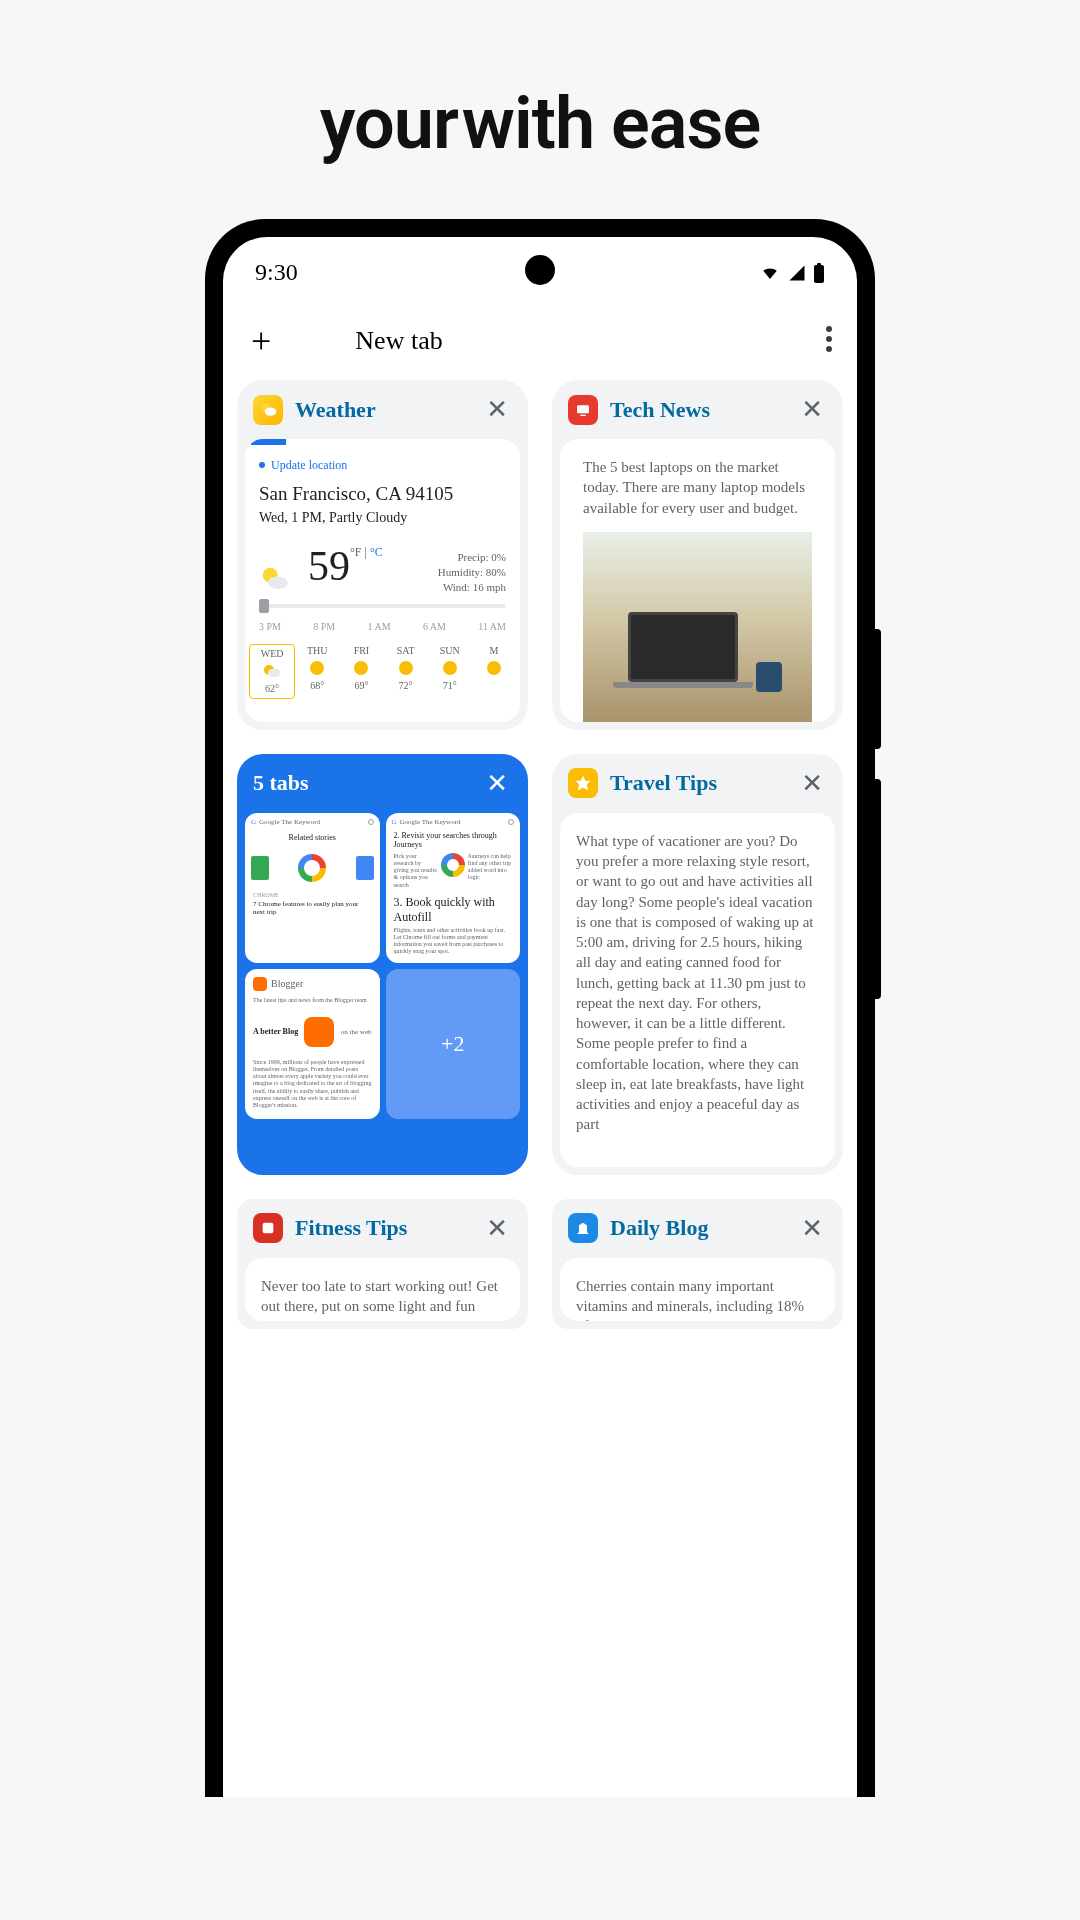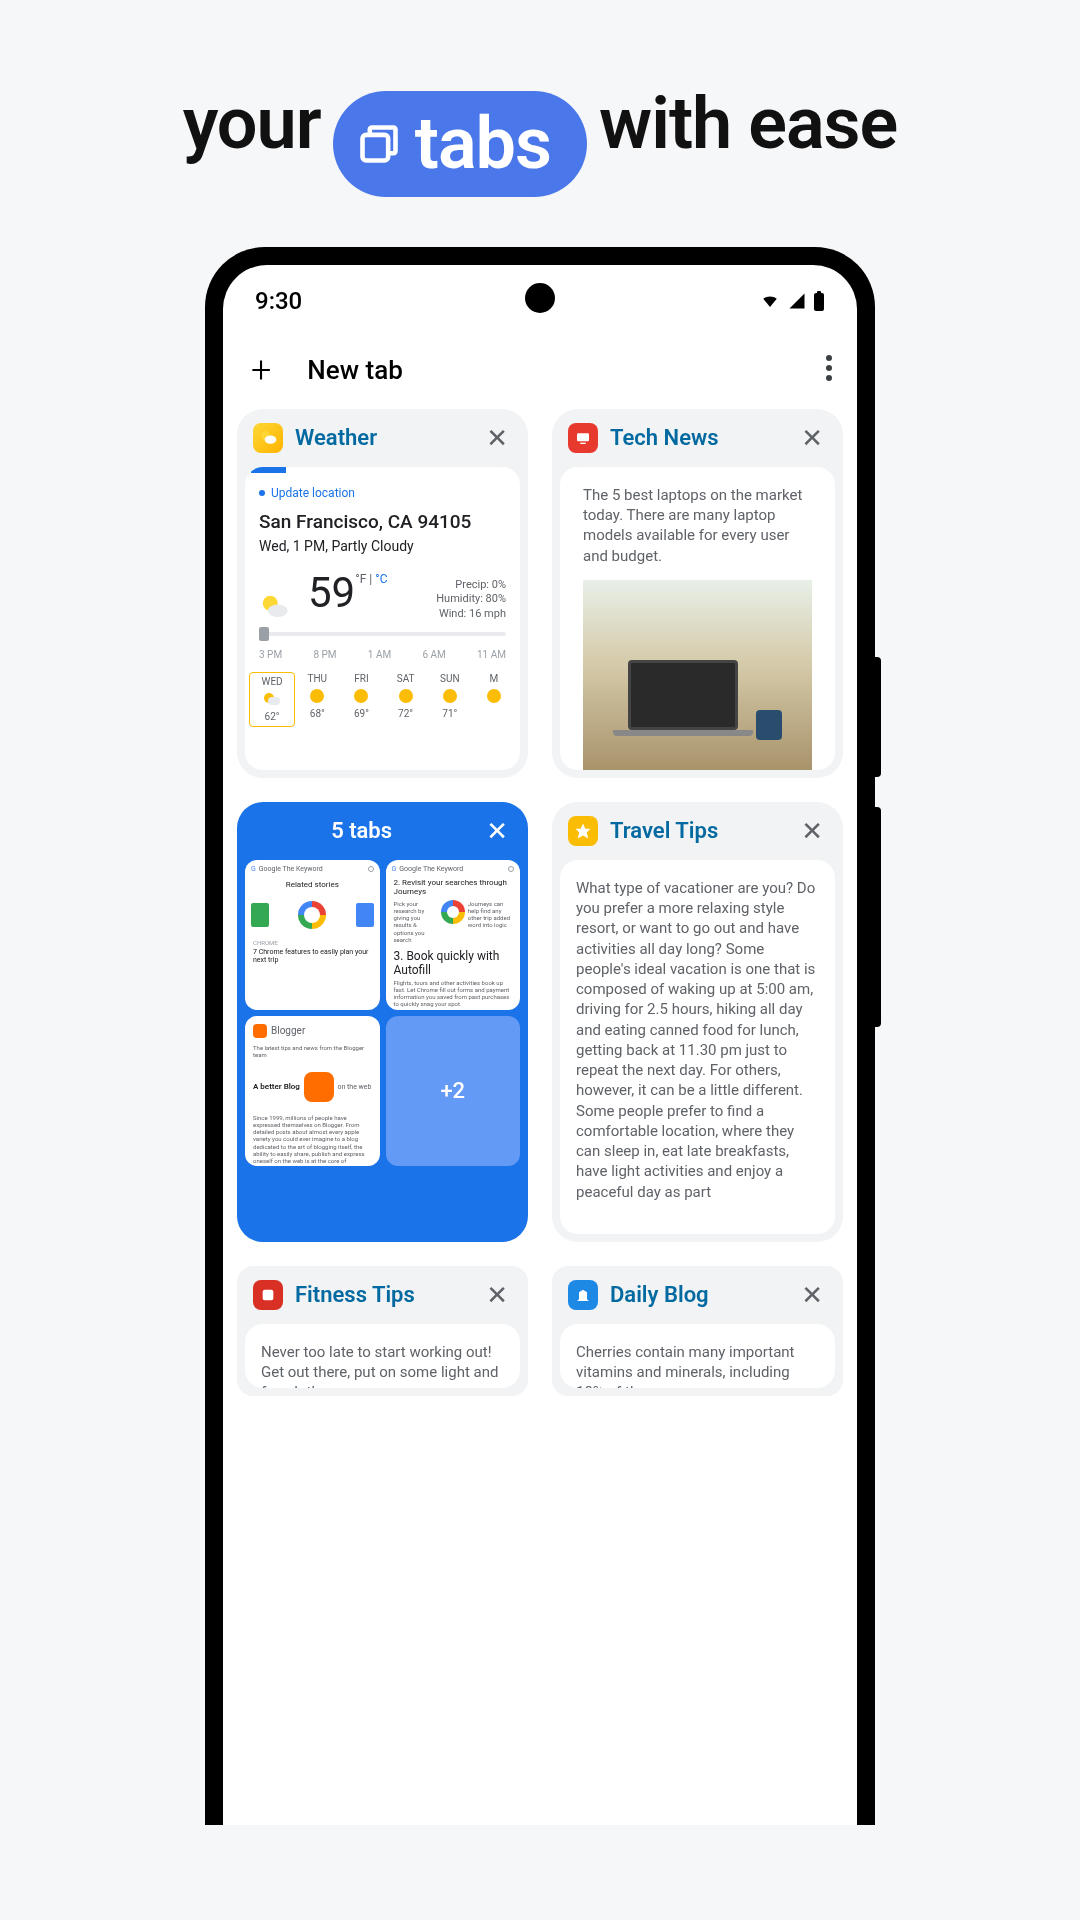--- a/index.html
+++ b/index.html
@@ -33,20 +33,21 @@
     margin: 0 8px;
   }
   .tabs-pill svg { margin-right: 14px; }
   .phone {
     width: 670px;
     margin: 20px auto 0;
     background: #000;
     border-radius: 60px 60px 0 0;
     padding: 18px 18px 0 18px;
     position: relative;
+    font-family: Liberation Serif, serif;
   }
   .phone-inner {
     background: #fff;
     border-radius: 44px 44px 0 0;
     height: 1560px;
     overflow: hidden;
     position: relative;
   }
   .side-btn {
     position: absolute;
@@ -76,42 +77,42 @@
     background: #000;
     border-radius: 50%;
   }
   .status-icons { display: flex; align-items: center; gap: 6px; }
   .toolbar {
     display: flex;
     align-items: center;
     padding: 22px 24px 18px;
   }
   .toolbar .plus { font-size: 36px; font-weight: 300; margin-right: 36px; margin-left: 4px; }
-  .toolbar .label { font-size: 26px; font-weight: 500; flex: 1; }
+  .toolbar .label { font-size: 26px; font-weight: 500; flex: 1; margin-left: 48px; }
   .tab-grid {
     display: grid;
     grid-template-columns: 1fr 1fr;
     gap: 24px;
     padding: 0 14px;
   }
   .tab-card {
     background: #f1f3f4;
     border-radius: 26px;
     overflow: hidden;
     display: flex;
     flex-direction: column;
   }
   .tab-card.group { background: #1a73e8; }
   .tab-header {
     display: flex;
     align-items: center;
     padding: 14px 16px;
     gap: 12px;
   }
-  .tab-header.group { color: #fff; text-align: center; }
+  .tab-header.group { color: #fff; }
   .favicon {
     width: 30px;
     height: 30px;
     border-radius: 8px;
     flex-shrink: 0;
     display: flex;
     align-items: center;
     justify-content: center;
     font-size: 18px;
   }
@@ -220,27 +221,20 @@
     font-weight: 500;
   }
   .cut-card { height: 130px; border-radius: 16px; }
 </style>
 </head>
 <body>
 
 <div class="hero">
   <br>
   <span class="hero-line">your</span>
-  <span class="tabs-pill hero-line">
-    <svg width="44" height="44" viewBox="0 0 24 24" fill="none" stroke="#fff" stroke-width="2.5">
-      <rect x="3" y="7" width="14" height="14" rx="2"></rect>
-        <path d="M7 7V4a1 1 0 0 1 1-1h12a1 1 0 0 1 1 1v12a1 1 0 0 1-1 1h-3"></path>
-    </svg>
-    <span>tabs</span>
-  </span>
   <span class="hero-line">with ease</span>
 </div>
 
 <div class="phone">
   <div class="side-btn b1"></div>
   <div class="side-btn b2"></div>
   <div class="phone-inner">
     <div class="camera"></div>
     <div class="status-bar">
       <span>9:30</span>

